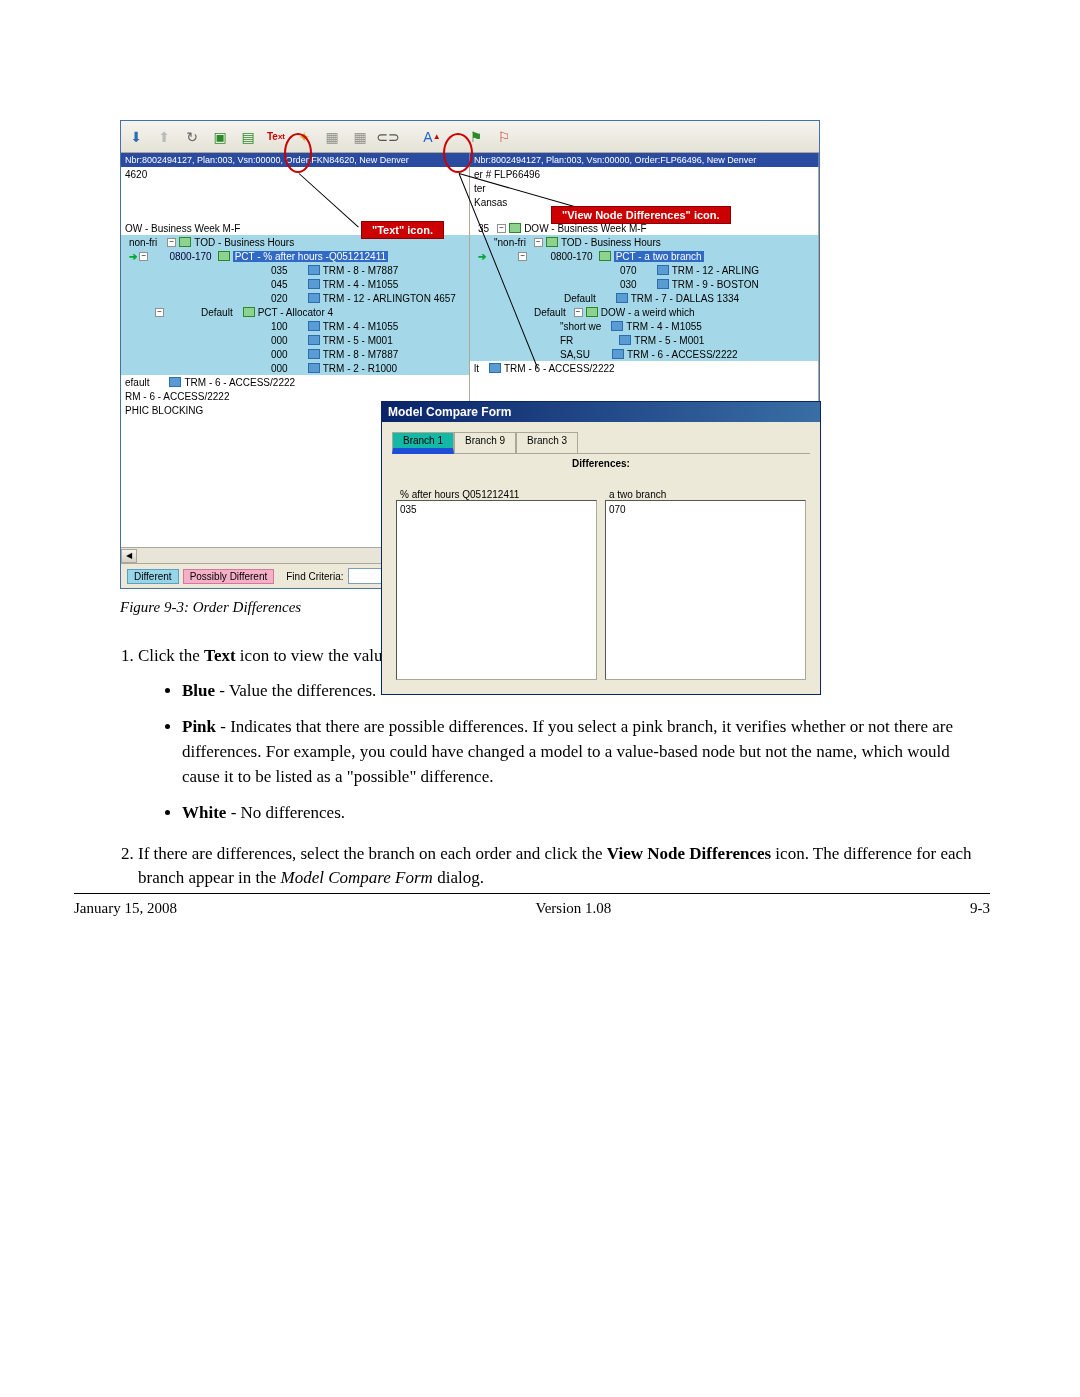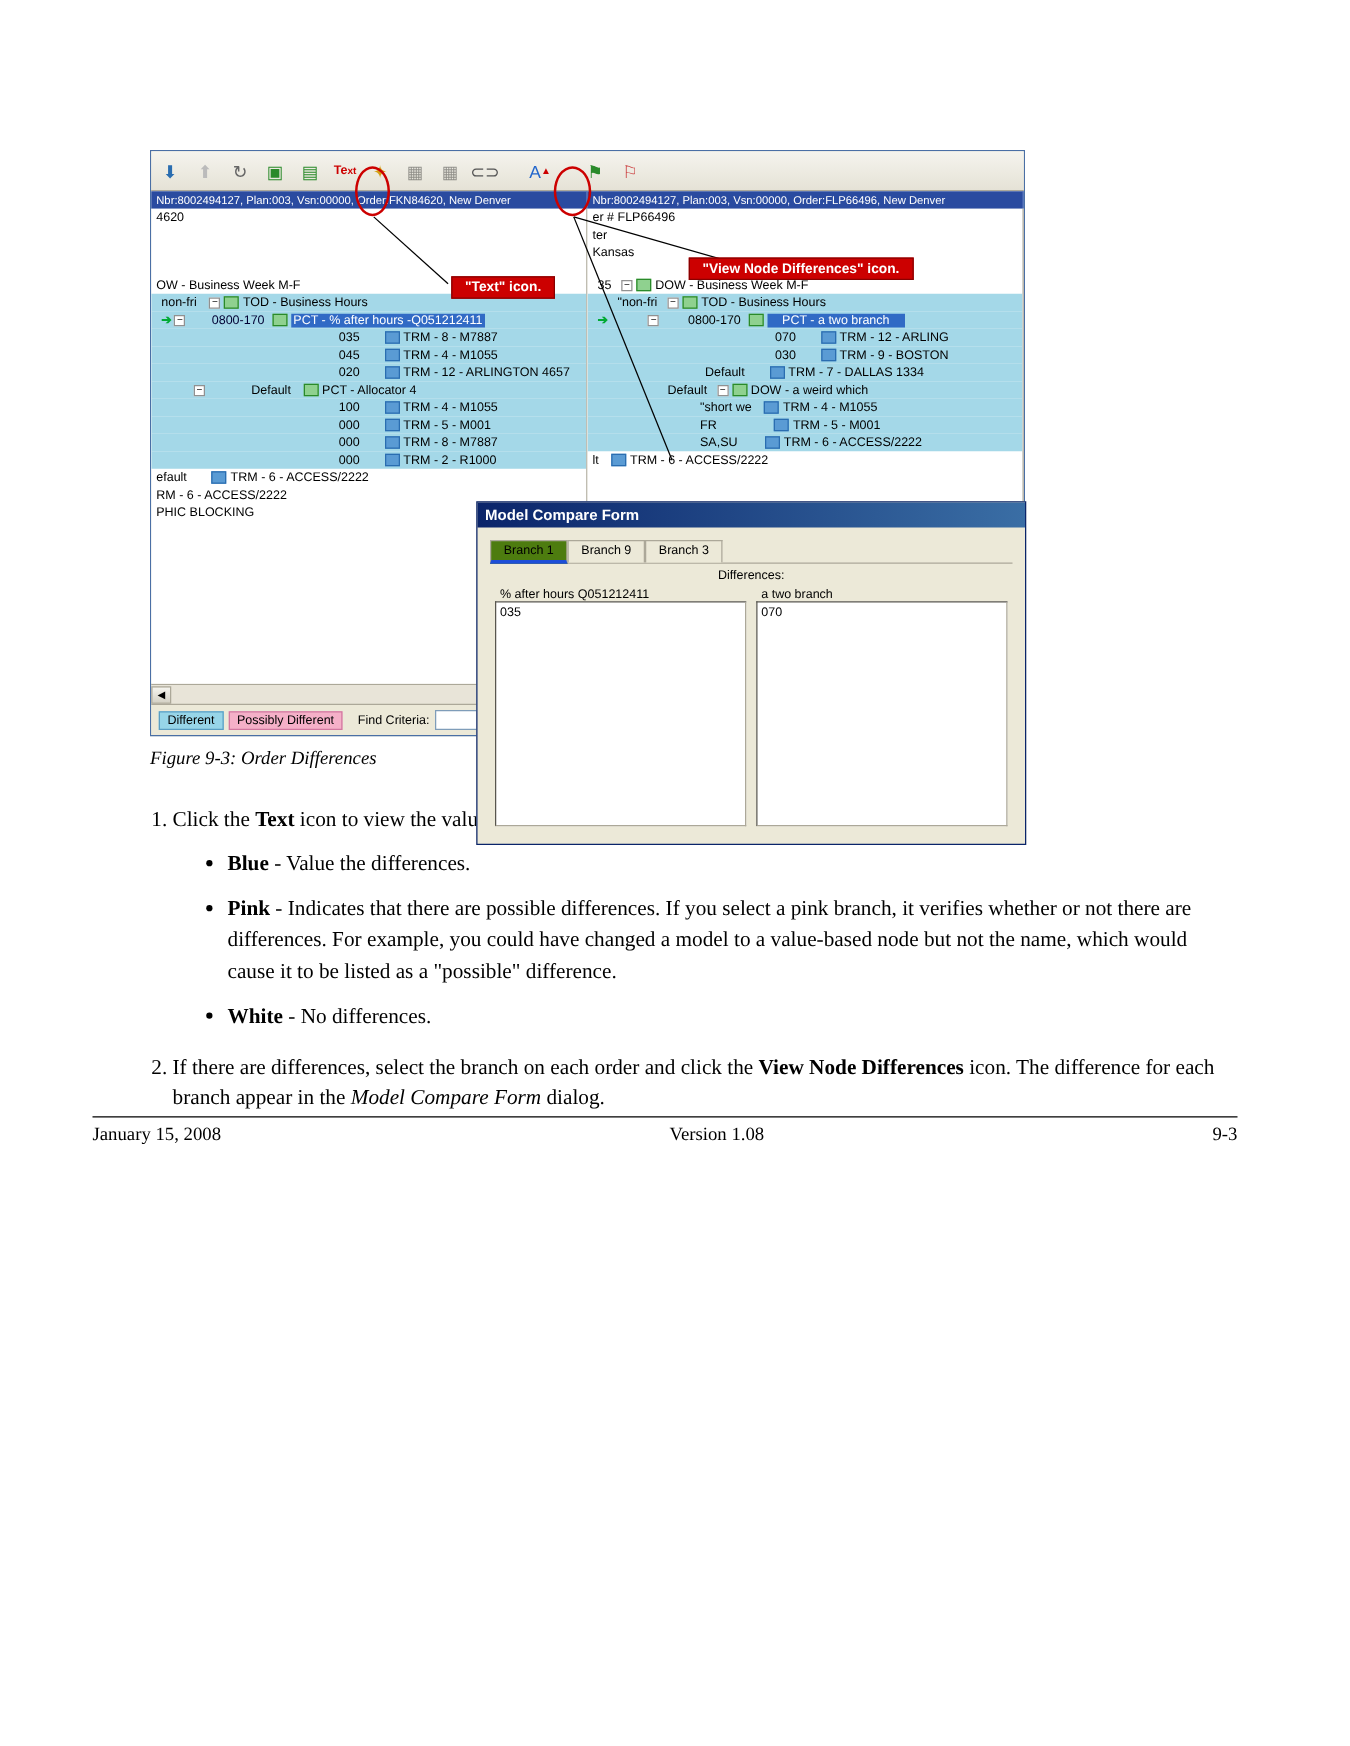--- a/index.html
+++ b/index.html
@@ -43,22 +43,22 @@
   .sb-track { flex:1; }
   
   .resize-grip { position:absolute; right:2px; bottom:2px; font-size:10px; color:#888; }
   
   
   .dialog { position:absolute; left:260px; top:280px; width:440px; background:#ece9d8; border:1px solid #0a246a; font-family:Tahoma,Arial,sans-serif; font-size:11px; z-index:10; }
   .dialog .dlg-title { background:linear-gradient(to right,#0a246a,#3a6ea5); color:#fff; font-weight:bold; padding:3px 6px; font-size:12px; }
   .dialog .dlg-body { padding:10px; }
   .tabs { display:flex; border-bottom:1px solid #aca899; }
   .tab { padding:2px 10px; background:#ece9d8; border:1px solid #aca899; border-bottom:none; position:relative; font-size:10px; }
-  .tab.active { background:#4d7c0f; border-bottom:3px solid #1d4ed8; margin-bottom:-1px; }
-  .diff-label { text-align:center; font-weight:normal; font-size:10px; margin:4px 0 0; }
+  .tab.active { background:#14b8a6; border-bottom:6px solid #1d4ed8; margin-bottom:-1px; }
+  .diff-label { text-align:center; font-weight:bold; font-size:10px; margin:4px 0 16px; }
   .diff-cols { display:flex; gap:8px; padding:4px; }
   .diff-col { flex:1; }
   .diff-col-label { font-size:10px; padding-left:4px; }
   .diff-box { border:1px inset #aca899; background:#fff; height:180px; padding:3px; font-size:10px; }
   .dlg-btns { display:flex; justify-content:center; gap:20px; margin-top:12px; }
   .dlg-btn { background:#ece9d8; border:1px solid #003c74; padding:2px 18px; font-size:11px; box-shadow: -1px -1px 0 #fff inset; }
   .cursor-icon { position:absolute; left:58%; bottom:-2px; font-size:16px; }
   
   .caption { font-style: italic; font-size:15px; margin:8px 0 28px 30px; }
   
@@ -214,21 +214,21 @@
           <span>TOD - Business Hours</span>
         </div>
       <div class="tree-row hl">
         <span class="arrow-ptr ind0">➔</span>
         <span style="width:30px"></span>
           <span class="exp">−</span>
         <span style="width:20px"></span>
           <span>0800-170</span>
           <span style="width:6px"></span>
         <span class="pct-icon"></span>
-        <span class="sel" style="background:#316ac5;color:#fff;padding:0 12px">PCT - a two branch</span>
+        <span class="sel" style="background:#316ac5;color:#fff;padding:0 2px">PCT - a two branch</span>
       </div>
       <div class="tree-row hl ind5">
           <span>070</span>
           <span style="width:20px"></span>
           <span class="trm-icon"></span>
           <span>TRM - 12 - ARLING</span>
         </div>
       <div class="tree-row hl ind5">
           <span>030</span>
           <span style="width:20px"></span>

